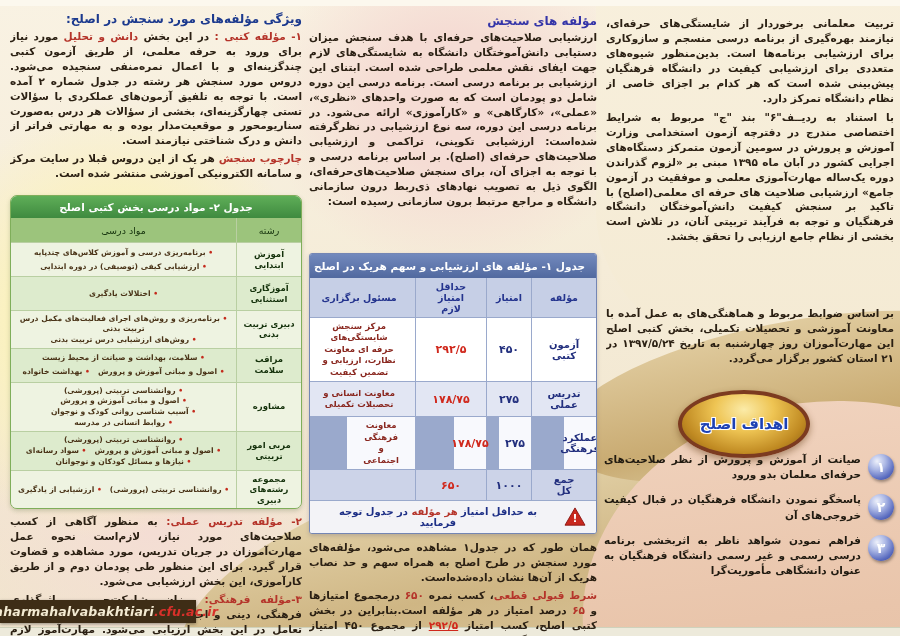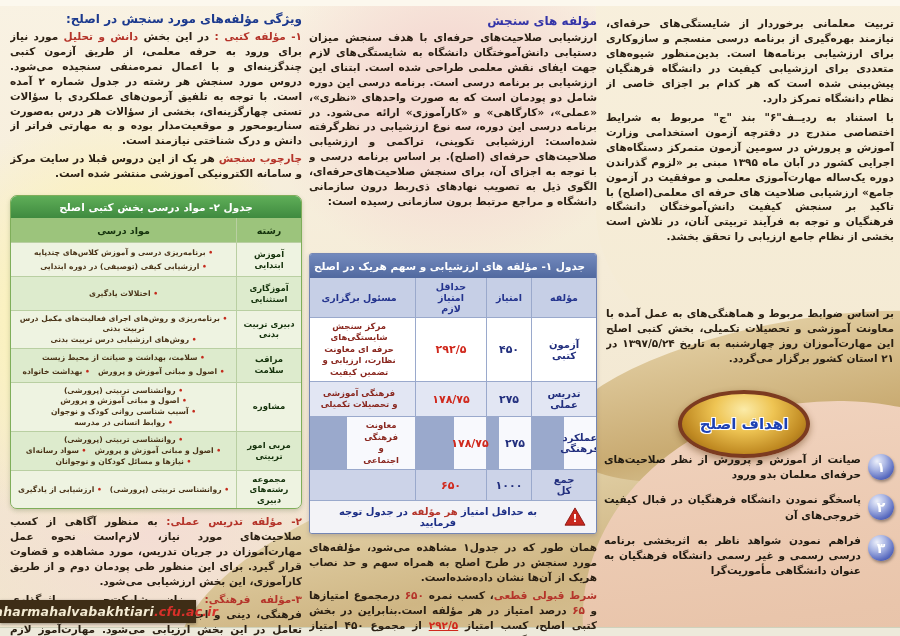--- a/index.html
+++ b/index.html
@@ -56,21 +56,21 @@
     padding:4px 10px;min-height:24px;}
   .t1-note .txt{flex:1;text-align:center;font-size:10px;font-weight:bold;color:#1d2f86;}
   .warn{width:22px;height:20px;flex:0 0 auto;}
   
   .t2{margin-top:16px;border:1px solid #7fae5a;border-radius:7px;overflow:hidden;background:#eaf2dc;
     box-shadow:0 2px 4px rgba(70,100,50,.25);}
   .t2-title{background:linear-gradient(180deg,#5fae58 0%,#3f8a3f 100%);color:#fff;font-weight:bold;
     font-size:10.5px;text-align:center;padding:5px 4px;}
   .t2-grid{display:grid;grid-template-columns:64px 1fr;gap:1px;background:#b9cfa2;}
   .t2-grid>div{display:flex;align-items:center;justify-content:center;text-align:center;padding:3px 4px;}
-  .t2-h{background:#9cc47c;color:#15330d;font-weight:bold;font-size:9.5px;min-height:18px;}
+  .t2-h{background:#9cc47c;color:#15330d;font-weight:normal;font-size:9.5px;min-height:18px;}
   .t2-f{background:#92bf6c;color:#14310b;font-weight:bold;font-size:8.5px;line-height:1.25;}
   .t2-c{flex-wrap:wrap;row-gap:1px;column-gap:8px;font-size:7.6px;font-weight:bold;color:#4a3418;line-height:1.3;}
   .t2r-a{background:#eef3e1;min-height:27px;}
   .t2r-b{background:#ddebcd;min-height:27px;}
   .t2-item::before{content:"• ";color:#c42a1c;}
   
   .left-bottom{direction:ltr;display:flex;align-items:flex-start;gap:10px;margin:7px 0 0 2px;}
   .oval{width:178px;height:96px;border-radius:50%;border:3px solid #8468b8;flex:0 0 auto;
     background:radial-gradient(ellipse at 50% 30%,#6f8fe8 0%,#3a55c0 38%,#1d2a80 72%,#131a5c 100%);
     box-shadow:0 3px 6px rgba(20,20,80,.45);display:flex;flex-direction:column;align-items:center;
@@ -165,21 +165,21 @@
         <div class="t1-h">مسئول برگزاری</div>
 
         <div class="r0 c-name">آزمون کتبی</div>
         <div class="r0 c-score">۴۵۰</div>
         <div class="r0 c-min">۲۹۲/۵</div>
         <div class="r0 c-org">مرکز سنجش شایستگی‌های حرفه ای معاونت نظارت، ارزیابی و تضمین کیفیت</div>
 
         <div class="r1 c-name">تدریس عملی</div>
         <div class="r1 c-score">۲۷۵</div>
         <div class="r1 c-min">۱۷۸/۷۵</div>
-        <div class="r1 c-org">فرهنگی آموزشی و تحصیلات تکمیلی</div>
+        <div class="r1 c-org">معاونت انسانی و تحصیلات تکمیلی</div>
 
         <div class="r2 c-name">عملکرد فرهنگی</div>
         <div class="r2 c-score">۲۷۵</div>
         <div class="r2 c-min">۱۷۸/۷۵</div>
         <div class="r2 c-org">معاونت فرهنگی و اجتماعی</div>
 
         <div class="r3 c-name">جمع کل</div>
         <div class="r3 c-score">۱۰۰۰</div>
         <div class="r3 c-min">۶۵۰</div>
         <div class="r3 c-org"></div>

